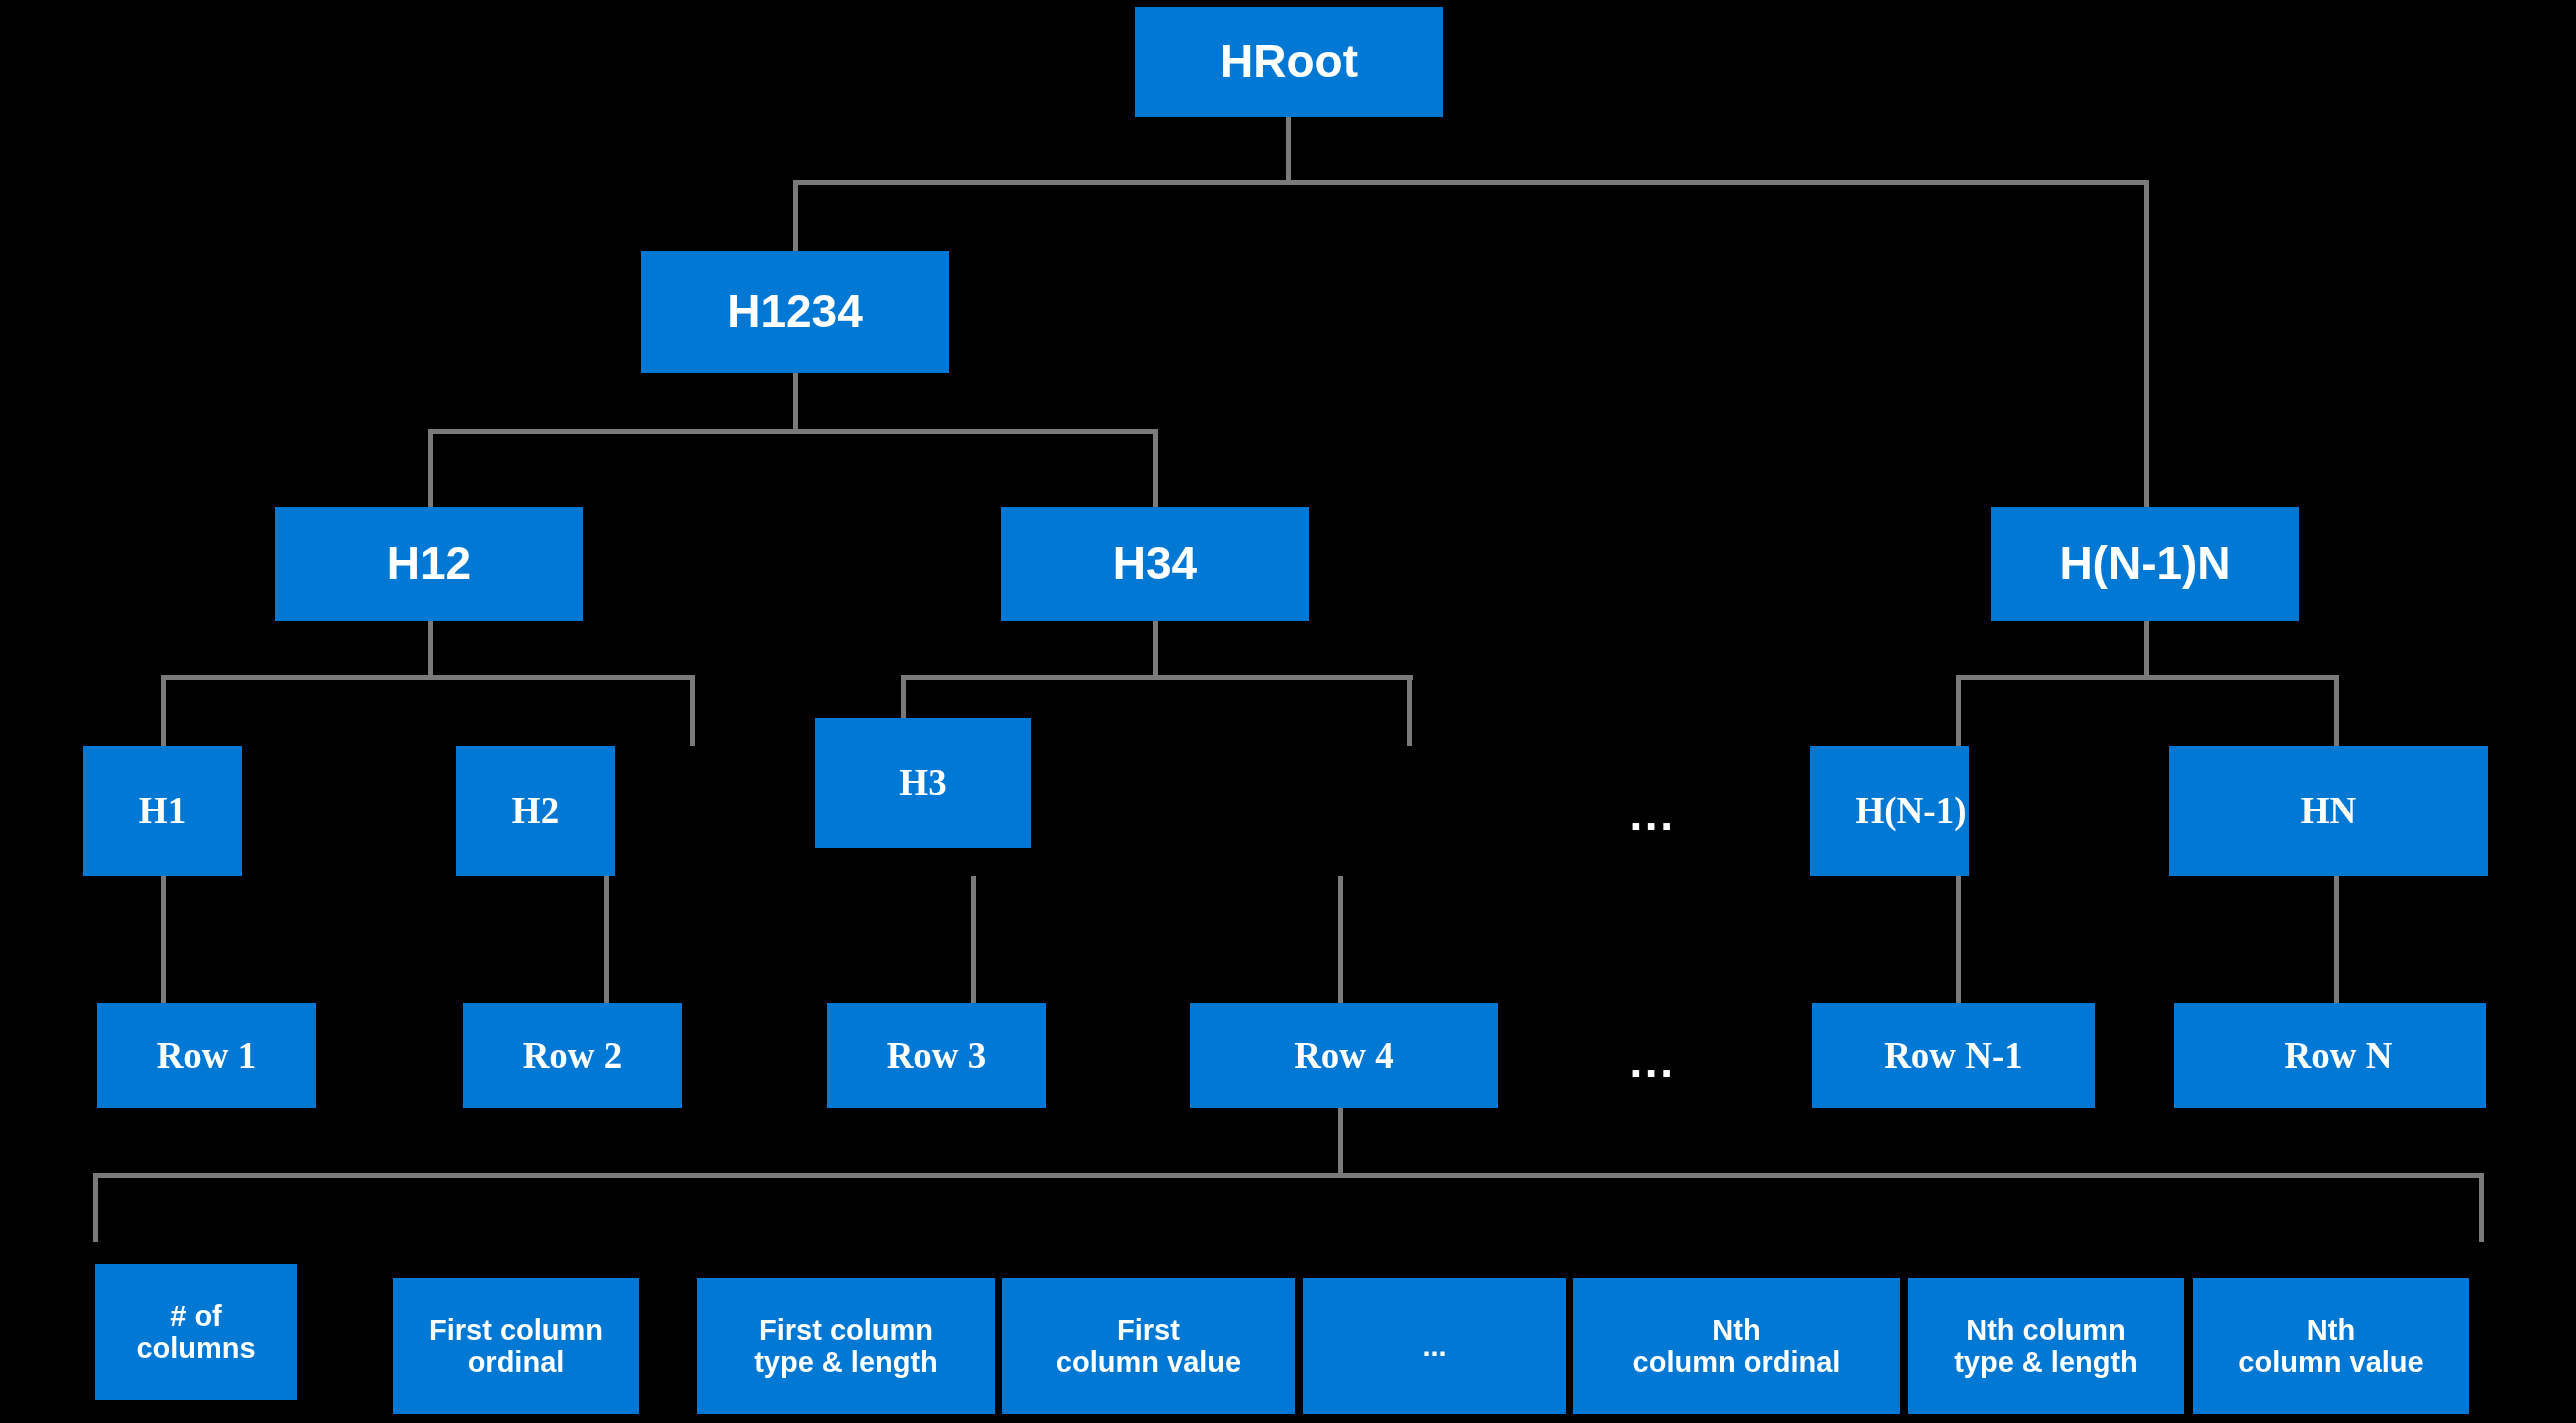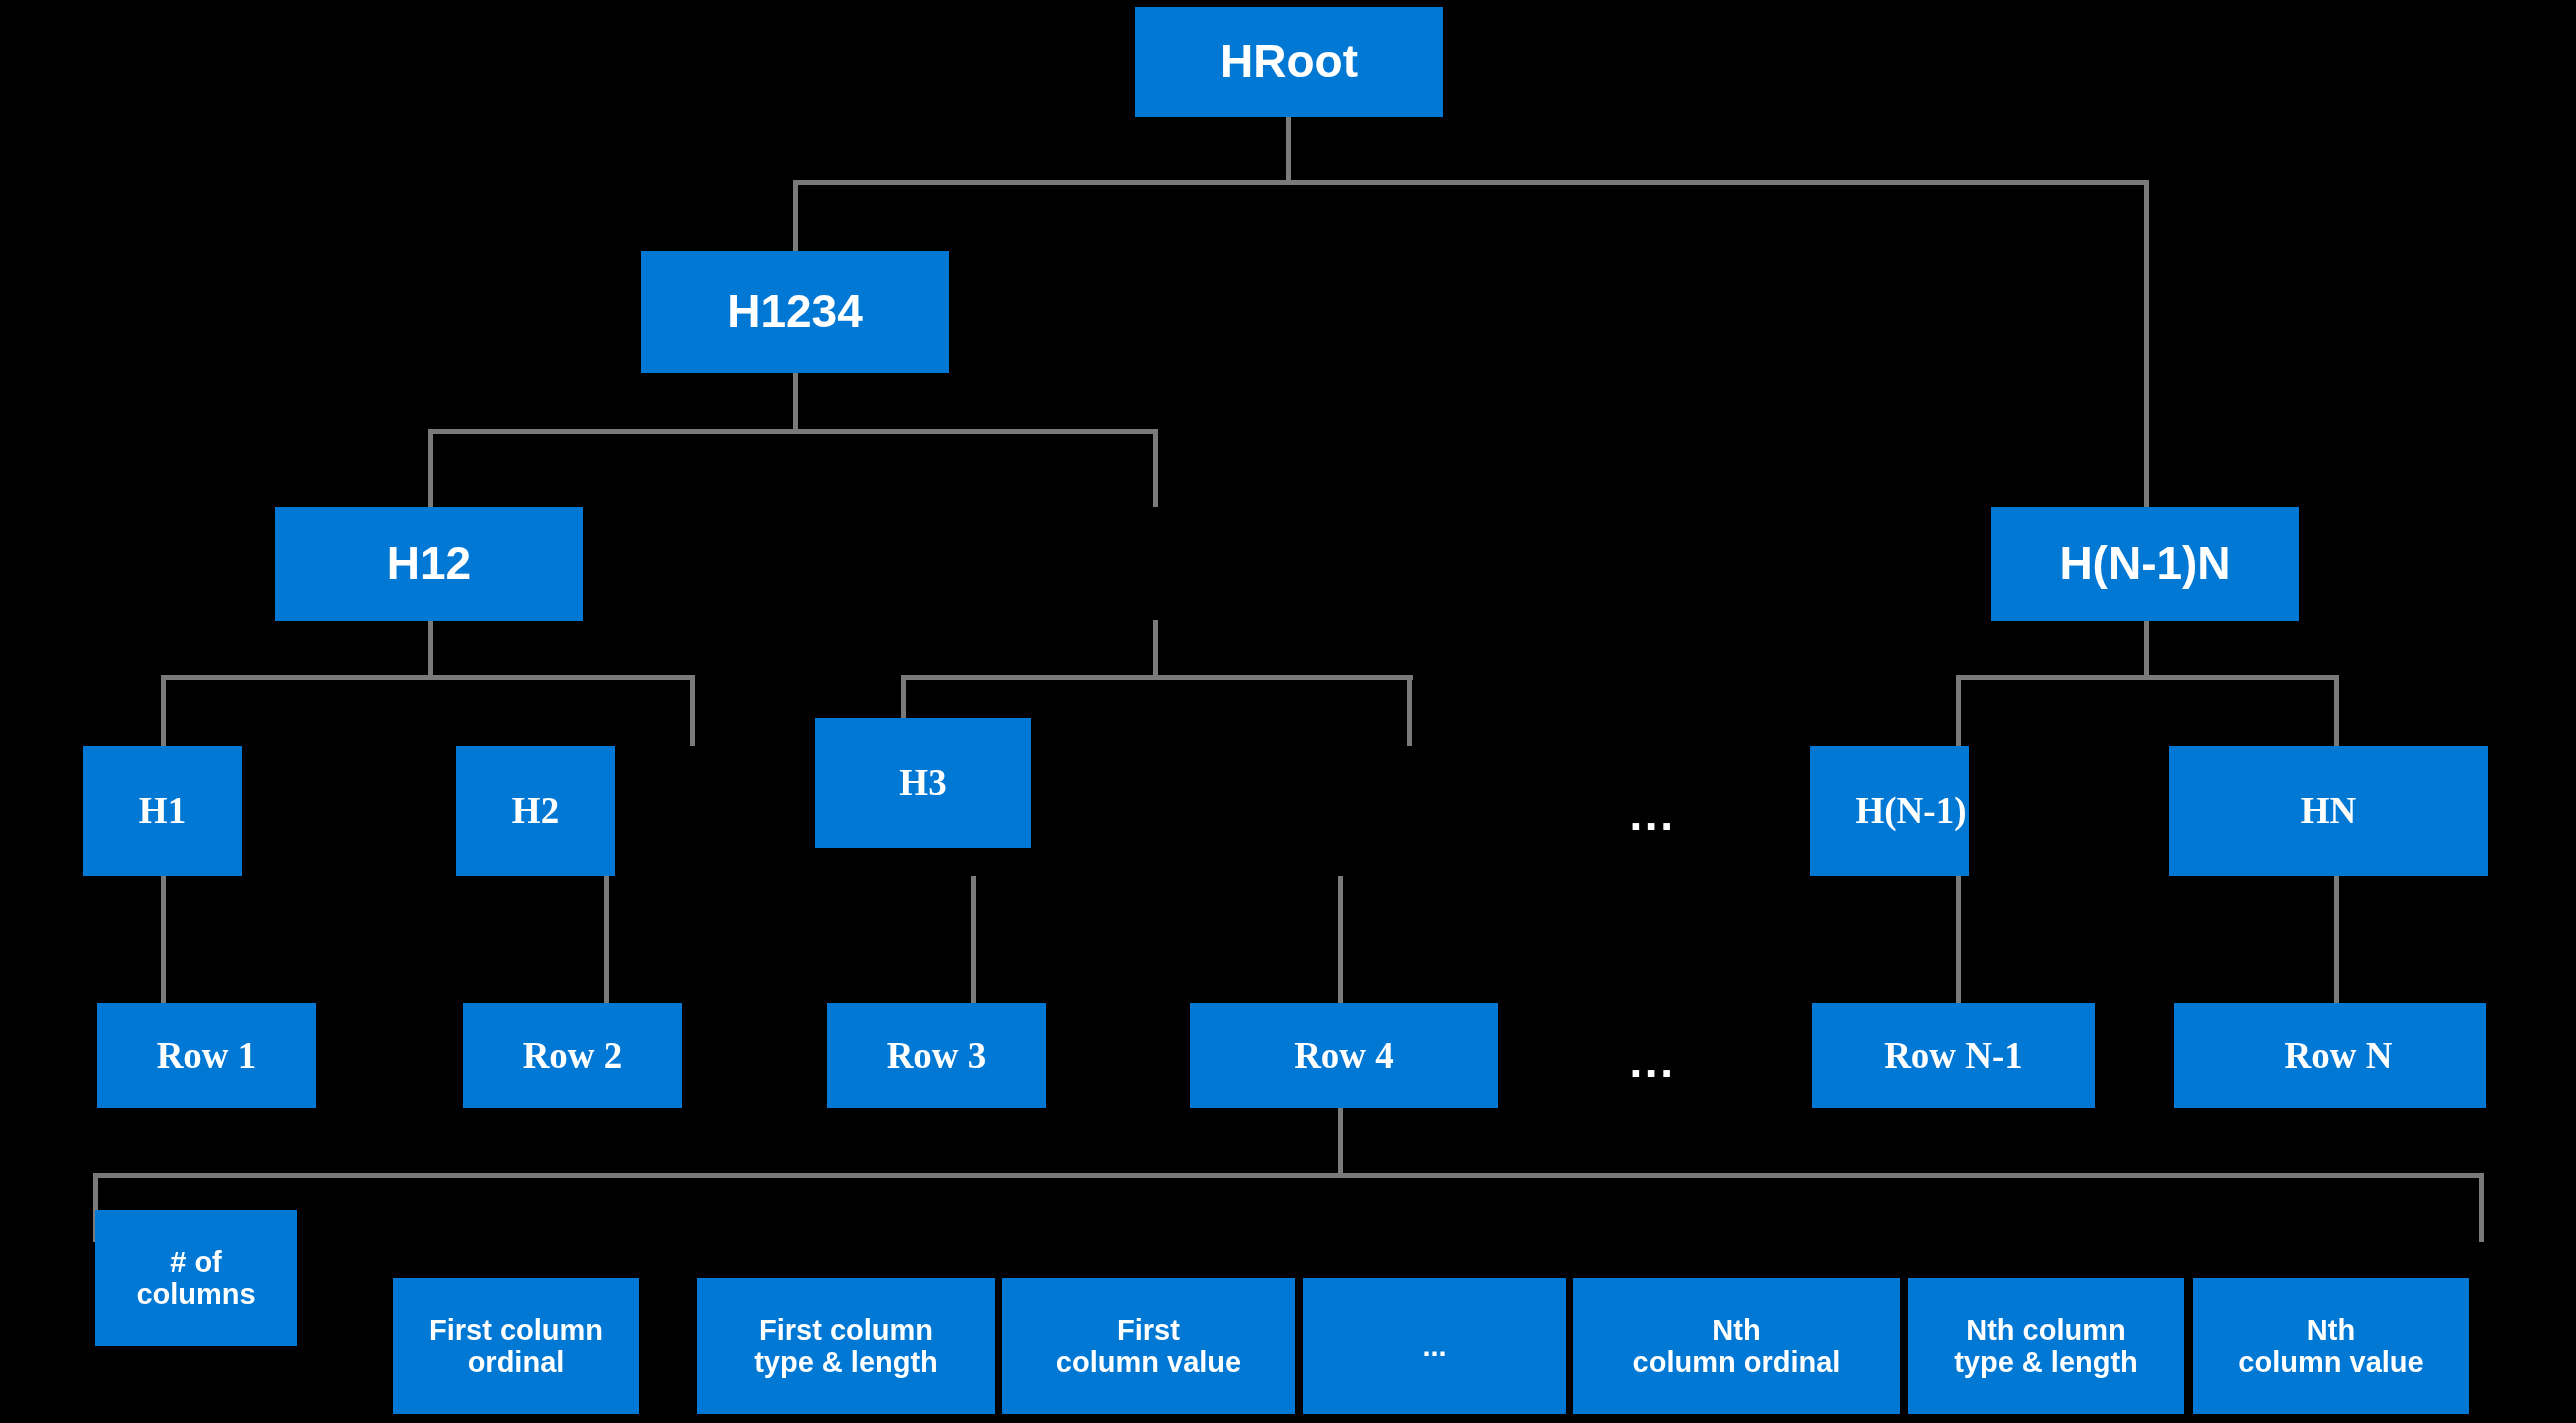--- a/index.html
+++ b/index.html
@@ -100,40 +100,41 @@
   <div class="vline" style="left:1338px; top:1108px; height:69px;"></div>
   <div class="hline" style="left:93px; top:1173px; width:2391px;"></div>
   <div class="vline" style="left:93px; top:1173px; height:69px;"></div>
   <div class="vline" style="left:2479px; top:1173px; height:69px;"></div>
 
   <div class="node tier-node" style="left:1135px; top:6.8px; width:308px; height:110px;">HRoot</div>
 
   <div class="node tier-node" style="left:641px; top:251px; width:308px; height:122px;">H1234</div>
 
   <div class="node tier-node" style="left:275px; top:507px; width:308px; height:114px;">H12</div>
+  <div class="node tier-node" style="left:1001px; top:507px; width:308px; height:114px;">H34</div>
   <div class="node tier-node" style="left:1991px; top:507px; width:308px; height:114px;">H(N-1)N</div>
 
   <div class="node leaf-node" style="left:83px; top:746px; width:159px; height:130px;">H1</div>
   <div class="node leaf-node" style="left:456px; top:746px; width:159px; height:130px;">H2</div>
   <div class="node leaf-node" style="left:815px; top:718px; width:216px; height:130px;">H3</div>
   <div class="node leaf-node" style="left:1810px; top:746px; width:159px; height:130px;padding-left:43px;">H(N-1)</div>
   <div class="node leaf-node" style="left:2169px; top:746px; width:319px; height:130px;">HN</div>
 
   <div class="ellipsis" style="left:1593px; top:788px; width:119px; height:51px;">...</div>
 
   <div class="node leaf-node" style="left:97px; top:1003px; width:219px; height:105px;">Row 1</div>
   <div class="node leaf-node" style="left:463px; top:1003px; width:219px; height:105px;">Row 2</div>
   <div class="node leaf-node" style="left:827px; top:1003px; width:219px; height:105px;">Row 3</div>
   <div class="node leaf-node" style="left:1190px; top:1003px; width:308px; height:105px;">Row 4</div>
   <div class="node leaf-node" style="left:1812px; top:1003px; width:283px; height:105px;">Row N-1</div>
   <div class="node leaf-node" style="left:2174px; top:1003px; width:312px; height:105px;padding-left:17px;">Row N</div>
 
   <div class="ellipsis" style="left:1593px; top:1035px; width:119px; height:51px;">...</div>
 
-  <div class="node col-node" style="left:95px; top:1210px; width:202px; height:136px;"># of
+  <div class="node col-node" style="left:95px; top:1264px; width:202px; height:136px;"># of
 columns</div>
   <div class="node col-node" style="left:393px; top:1278px; width:246px; height:136px;">First column
 ordinal</div>
   <div class="node col-node" style="left:697px; top:1278px; width:298px; height:136px;">First column
 type &amp; length</div>
   <div class="node col-node" style="left:1002px; top:1278px; width:293px; height:136px;">First
 column value</div>
   <div class="node col-node" style="left:1303px; top:1278px; width:263px; height:136px;">...</div>
   <div class="node col-node" style="left:1573px; top:1278px; width:327px; height:136px;">Nth
 column ordinal</div>

